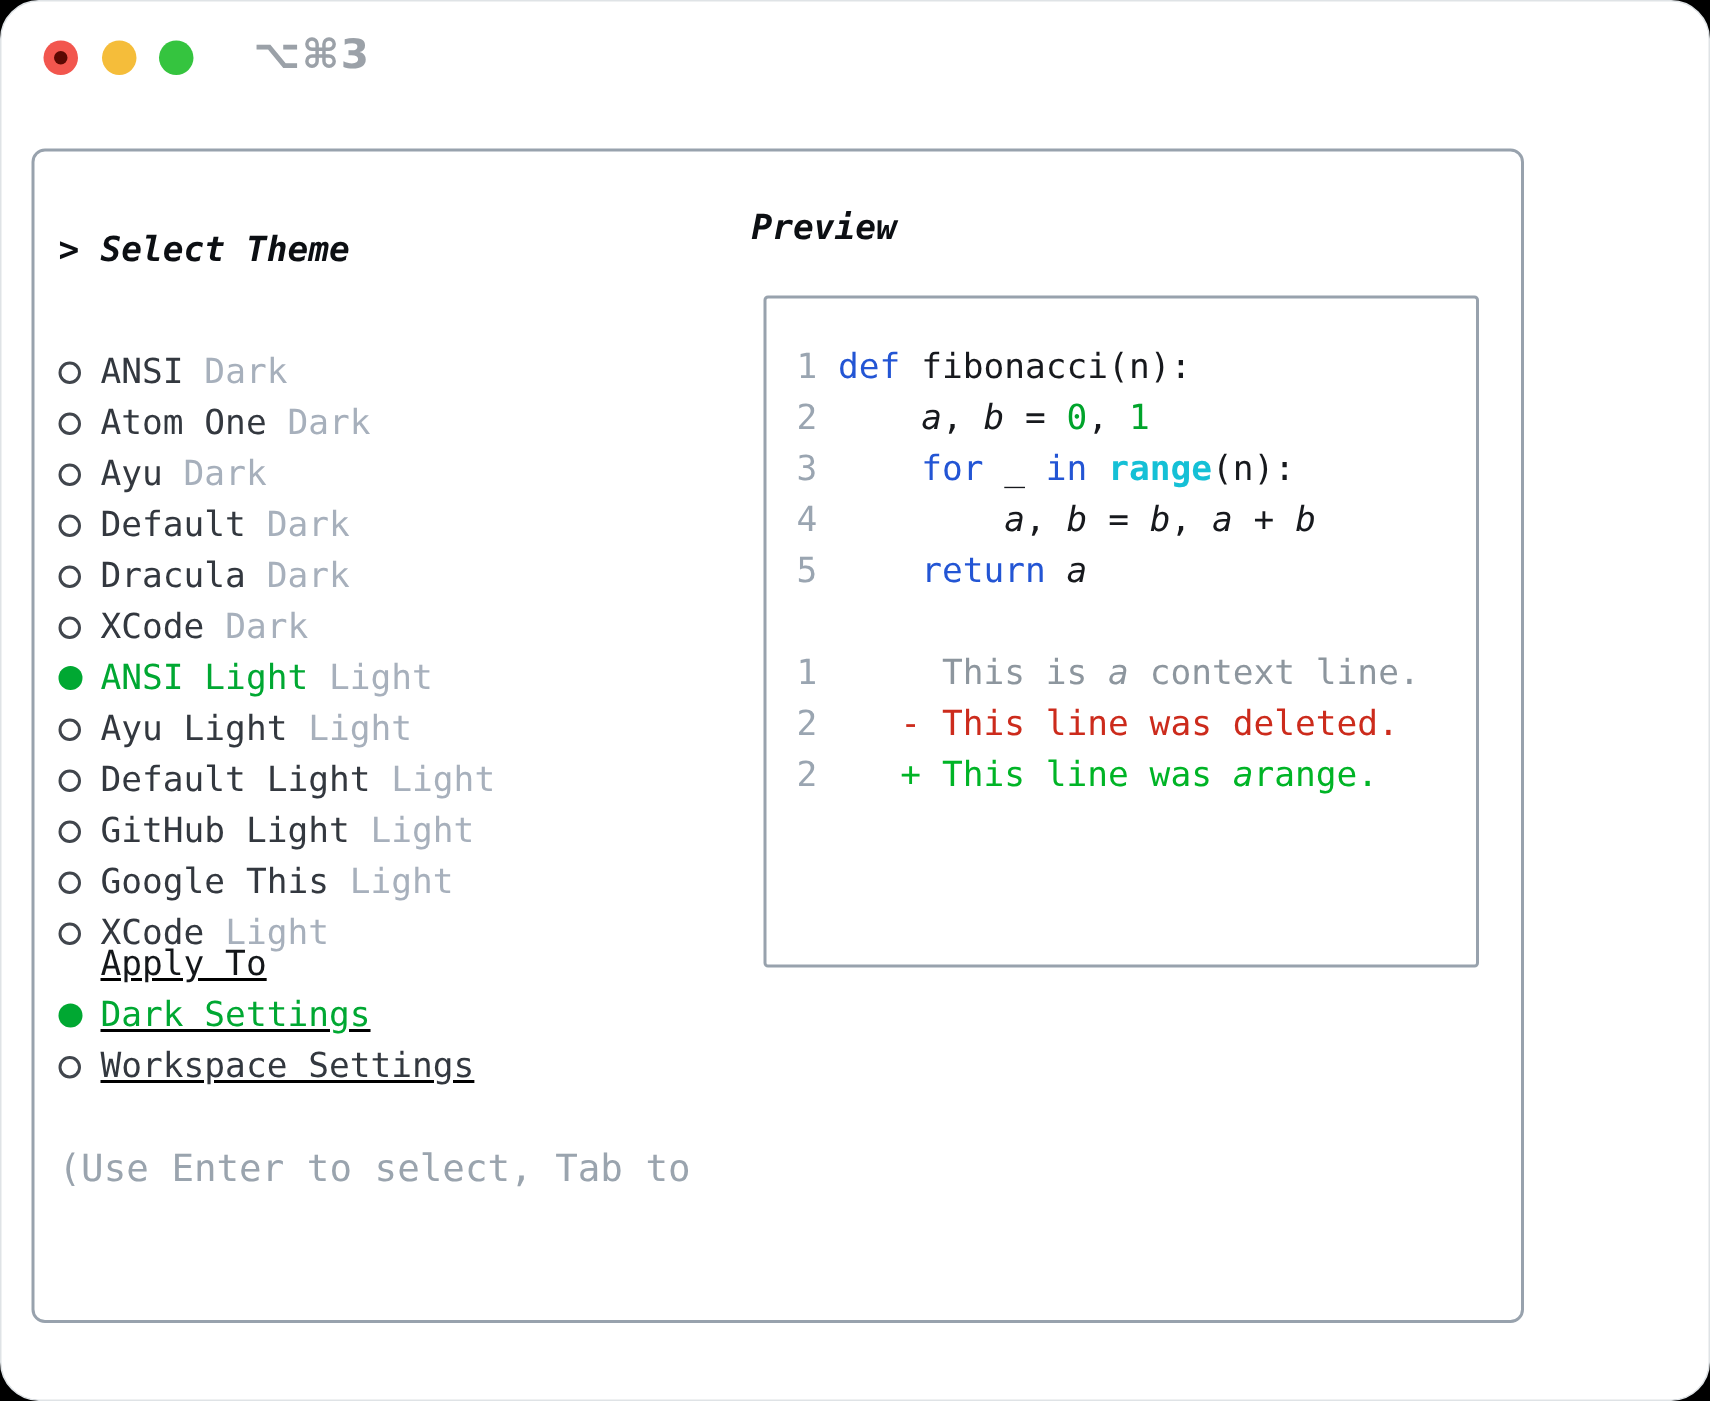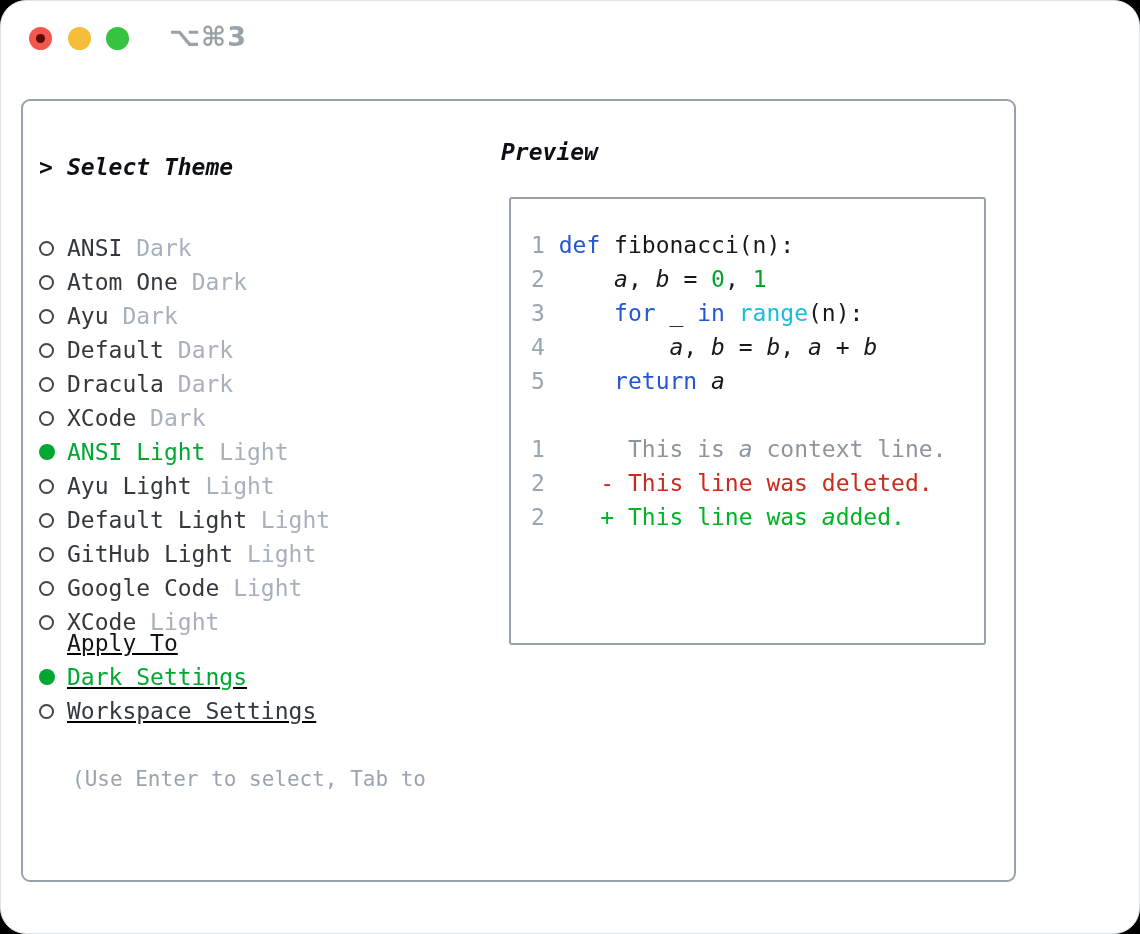--- a/index.html
+++ b/index.html
@@ -85,38 +85,38 @@
   .circle.sel { width: 16px; height: 16px; border: none; background: var(--accent-green); }
 
   .opt-name { color: var(--text-dark); }
   .opt-name.sel { color: var(--accent-green); }
   .opt-variant { color: var(--variant-gray); }
 
   #select-header { position: absolute; left: 38px; top: 149px; }
   #theme-list    { position: absolute; left: 38px; top: 183px; margin-top: 47px; }
   #apply-section { position: absolute; left: 38px; top: 625px; text-decoration: underline; }
   #help-text     { position: absolute; left: 38px; top: 761px; }
-  .help-line { height: 34px; font-size: 21px; line-height: 34px; color: var(--muted-gray); white-space: pre; margin-left: 33px; }
+  .help-line { height: 34px; font-size: 25px; line-height: 34px; color: var(--muted-gray); white-space: pre; }
 
   
   #preview-header { position: absolute; left: 500px; top: 134px; }
   .preview-box {
     position: absolute; left: 508px; top: 196px;
     width: 477px; height: 448px;
     border: 2px solid var(--border-gray);
     border-radius: 3px;
     background: #fff;
     padding: 29px 0 0 20px;
     overflow: hidden;
   }
   .pline { height: 34px; font-size: 23px; line-height: 34px; white-space: pre; }
   .lnum { color: var(--line-number-gray); }
   .tok-pl   { color: var(--code-plain); }
   .tok-kw   { color: var(--keyword-blue); }
-  .tok-fn   { color: var(--function-cyan); }
+  .tok-fn   { color: var(--function-cyan); font-weight: bold; }
   .tok-num  { color: var(--number-green); }
   .tok-var  { color: var(--code-plain); font-style: italic; }
   .tok-ctx  { color: var(--context-gray); }
   .tok-ctxv { color: var(--context-gray); font-style: italic; }
   .tok-del  { color: var(--deleted-red); }
   .tok-add  { color: var(--added-green); }
   .tok-addv { color: var(--added-green); font-style: italic; }
 </style>
 </head>
 <body>
@@ -143,21 +143,21 @@
       <div class="row"><span class="icon-cell"><span class="circle"></span></span><span class="opt-name">ANSI</span><span class="opt-variant"> Dark</span></div>
       <div class="row"><span class="icon-cell"><span class="circle"></span></span><span class="opt-name">Atom One</span><span class="opt-variant"> Dark</span></div>
       <div class="row"><span class="icon-cell"><span class="circle"></span></span><span class="opt-name">Ayu</span><span class="opt-variant"> Dark</span></div>
       <div class="row"><span class="icon-cell"><span class="circle"></span></span><span class="opt-name">Default</span><span class="opt-variant"> Dark</span></div>
       <div class="row"><span class="icon-cell"><span class="circle"></span></span><span class="opt-name">Dracula</span><span class="opt-variant"> Dark</span></div>
       <div class="row"><span class="icon-cell"><span class="circle"></span></span><span class="opt-name">XCode</span><span class="opt-variant"> Dark</span></div>
       <div class="row"><span class="icon-cell"><span class="circle sel"></span></span><span class="opt-name sel">ANSI Light</span><span class="opt-variant"> Light</span></div>
       <div class="row"><span class="icon-cell"><span class="circle"></span></span><span class="opt-name">Ayu Light</span><span class="opt-variant"> Light</span></div>
       <div class="row"><span class="icon-cell"><span class="circle"></span></span><span class="opt-name">Default Light</span><span class="opt-variant"> Light</span></div>
       <div class="row"><span class="icon-cell"><span class="circle"></span></span><span class="opt-name">GitHub Light</span><span class="opt-variant"> Light</span></div>
-      <div class="row"><span class="icon-cell"><span class="circle"></span></span><span class="opt-name">Google Code</span><span class="opt-variant"> Light</span></div>
+      <div class="row"><span class="icon-cell"><span class="circle"></span></span><span class="opt-name">Google This</span><span class="opt-variant"> Light</span></div>
       <div class="row"><span class="icon-cell"><span class="circle"></span></span><span class="opt-name">XCode</span><span class="opt-variant"> Light</span></div>
     </div>
 
   <div id="apply-section">
     <div class="row">
       <span class="icon-cell"></span>
       <span class="sub-hdr">Apply To</span>
     </div>
     <div id="apply-options">
         <div class="row"><span class="icon-cell"><span class="circle sel"></span></span><span class="opt-name sel">Dark Settings</span></div>
@@ -176,17 +176,17 @@
   <div class="preview-box">
     <div id="preview-lines">
         <div class="pline"><span class="lnum">1</span><span class="tok-pl"> </span><span class="tok-kw">def</span><span class="tok-pl"> fibonacci(n):</span></div>
         <div class="pline"><span class="lnum">2</span><span class="tok-pl">     </span><span class="tok-var">a</span><span class="tok-pl">, </span><span class="tok-var">b</span><span class="tok-pl"> = </span><span class="tok-num">0</span><span class="tok-pl">, </span><span class="tok-num">1</span></div>
         <div class="pline"><span class="lnum">3</span><span class="tok-pl">     </span><span class="tok-kw">for</span><span class="tok-pl"> _ </span><span class="tok-kw">in</span><span class="tok-pl"> </span><span class="tok-fn">range</span><span class="tok-pl">(n):</span></div>
         <div class="pline"><span class="lnum">4</span><span class="tok-pl">         </span><span class="tok-var">a</span><span class="tok-pl">, </span><span class="tok-var">b</span><span class="tok-pl"> = </span><span class="tok-var">b</span><span class="tok-pl">, </span><span class="tok-var">a</span><span class="tok-pl"> + </span><span class="tok-var">b</span></div>
         <div class="pline"><span class="lnum">5</span><span class="tok-pl">     </span><span class="tok-kw">return</span><span class="tok-pl"> </span><span class="tok-var">a</span></div>
         <div class="pline"></div>
         <div class="pline"><span class="lnum">1</span><span class="tok-ctx">      This is </span><span class="tok-ctxv">a</span><span class="tok-ctx"> context line.</span></div>
         <div class="pline"><span class="lnum">2</span><span class="tok-del">    - This line was deleted.</span></div>
-        <div class="pline"><span class="lnum">2</span><span class="tok-add">    + This line was </span><span class="tok-addv">a</span><span class="tok-add">dded.</span></div>
+        <div class="pline"><span class="lnum">2</span><span class="tok-add">    + This line was </span><span class="tok-addv">a</span><span class="tok-add">range.</span></div>
       </div>
   </div>
 
 </div>
 
 </body></html>

